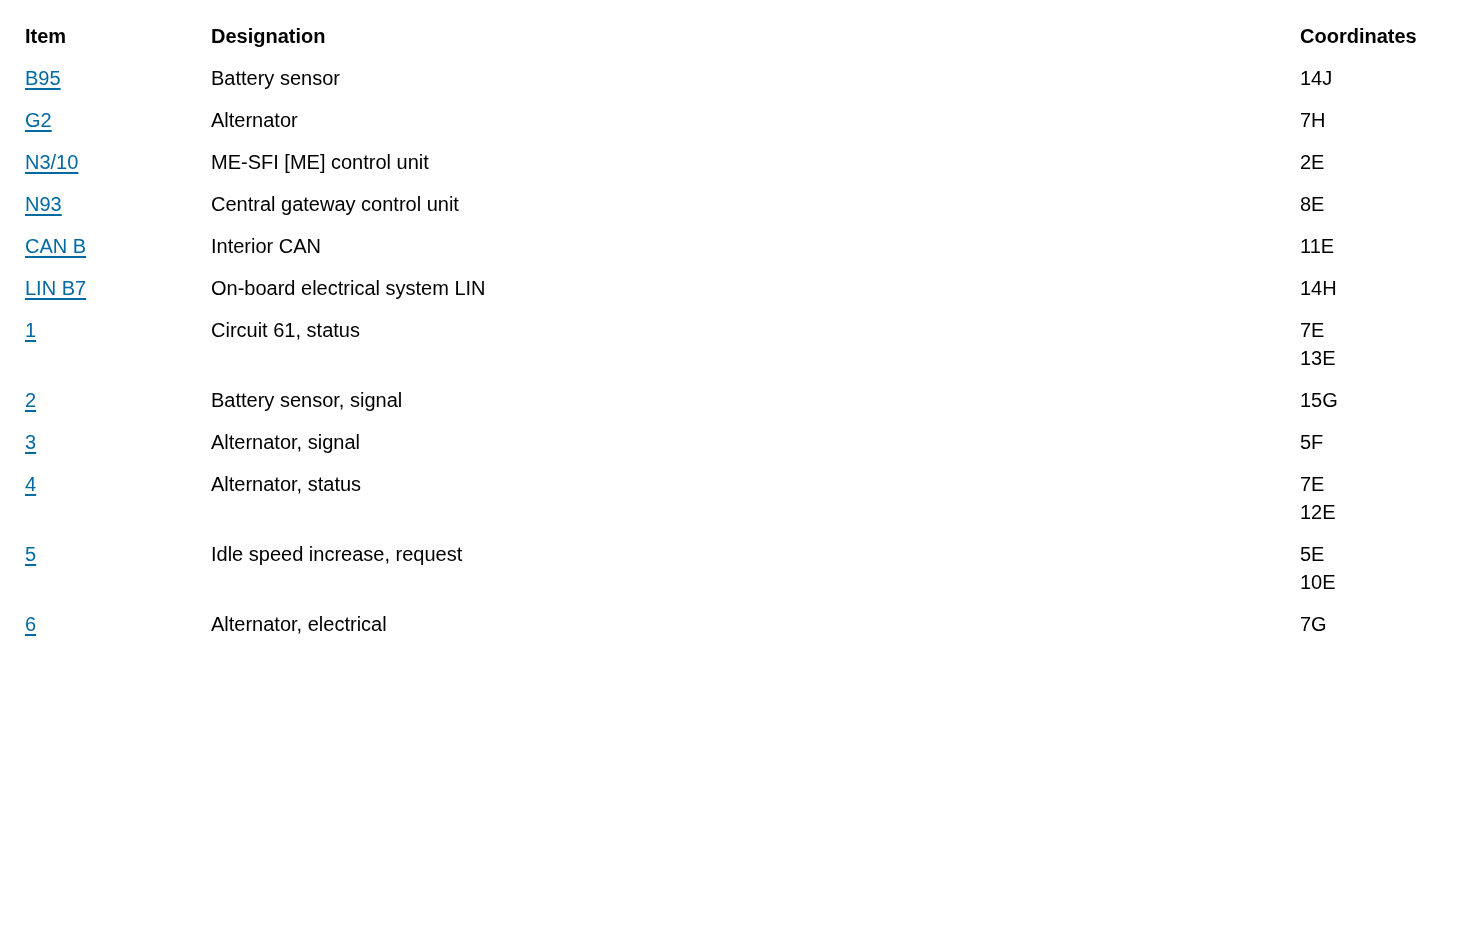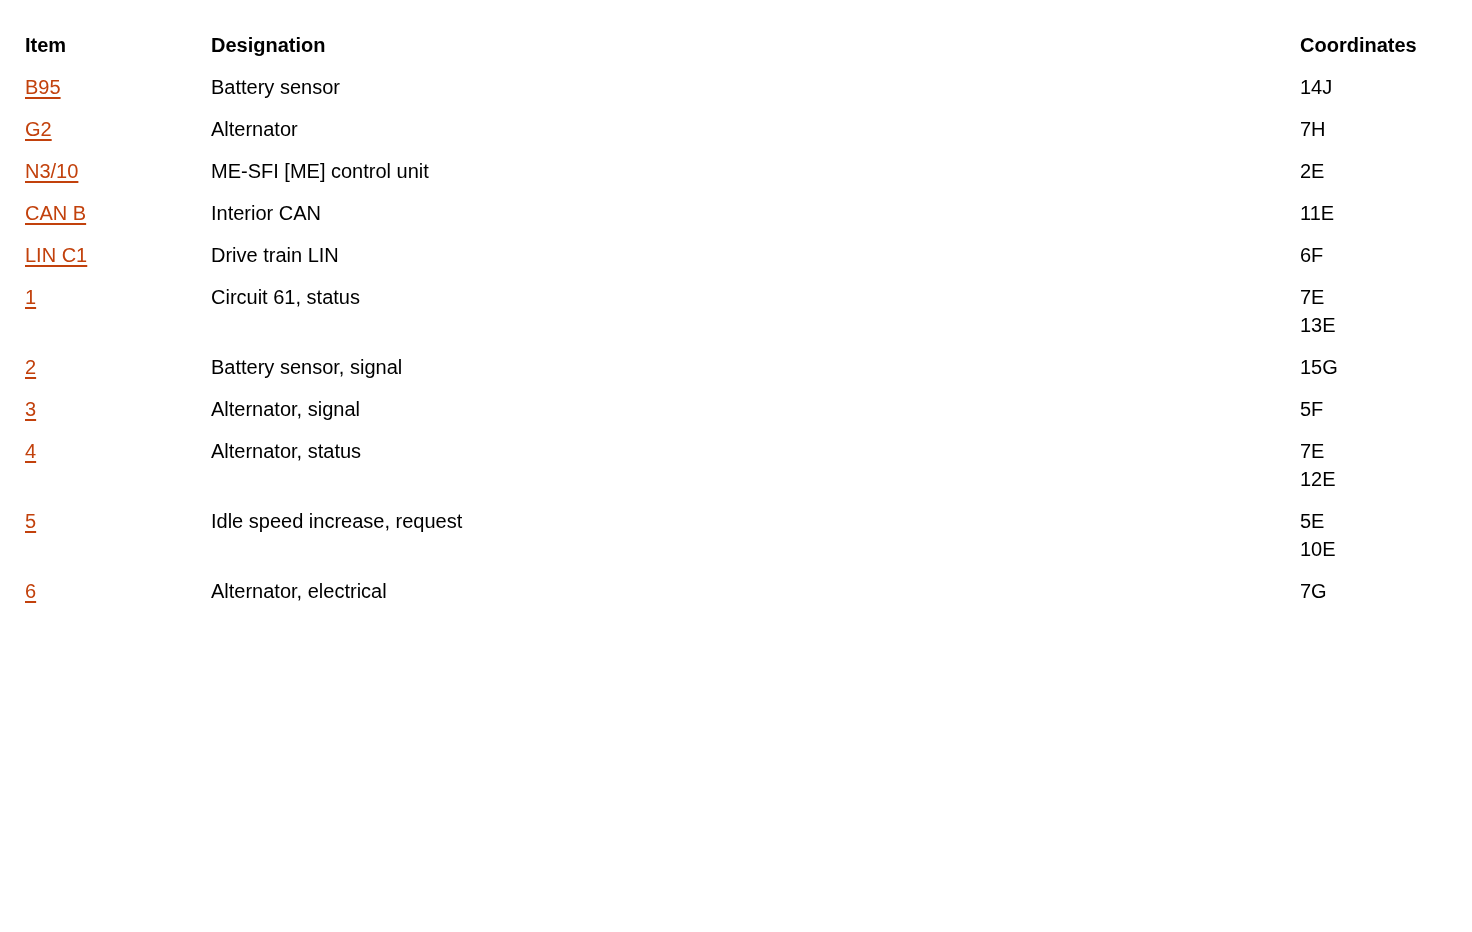--- a/index.html
+++ b/index.html
@@ -6,21 +6,21 @@
     margin: 0;
     padding: 0;
     background: #ffffff;
     color: #000000;
     font-family: "Liberation Sans", sans-serif;
   }
   .page {
     width: 1472px;
     height: 932px;
     box-sizing: border-box;
-    padding: 31px 0 0 25px;
+    padding: 22px 0 0 25px;
     background: #ffffff;
     overflow: hidden;
   }
   table.legend {
     border-collapse: collapse;
     table-layout: fixed;
   }
   col.col-item { width: 186px; }
   col.col-desig { width: 1089px; }
   col.col-coord { width: 160px; }
@@ -29,21 +29,21 @@
     vertical-align: top;
     font-size: 20px;
     line-height: 28px;
     padding: 0 0 14px 0;
     white-space: nowrap;
   }
   th {
     font-weight: bold;
   }
   a.item-link {
-    color: #c2410c;
+    color: #0369a1;
     text-decoration: underline;
     text-decoration-thickness: 2px;
     text-underline-offset: 3px;
     cursor: pointer;
   }
   .coord-line {
     line-height: 28px;
   }
 </style>
 </head>
@@ -88,45 +88,54 @@
     <td class="item-cell">
       <a class="item-link">N3/10</a>
     </td>
     <td class="desig-cell">ME-SFI [ME] control unit</td>
     <td class="coord-cell">
             <div class="coord-line">2E</div>
           </td>
   </tr>
 
 
+  <tr>
+    <td class="item-cell">
+      <a class="item-link">N93</a>
+    </td>
+    <td class="desig-cell">Central gateway control unit</td>
+    <td class="coord-cell">
+            <div class="coord-line">8E</div>
+          </td>
+  </tr>
 
 
 
 
   <tr>
     <td class="item-cell">
       <a class="item-link">CAN B</a>
     </td>
     <td class="desig-cell">Interior CAN</td>
     <td class="coord-cell">
             <div class="coord-line">11E</div>
           </td>
   </tr>
 
 
-
   <tr>
     <td class="item-cell">
-      <a class="item-link">LIN C1</a>
+      <a class="item-link">LIN B7</a>
     </td>
-    <td class="desig-cell">Drive train LIN</td>
+    <td class="desig-cell">On-board electrical system LIN</td>
     <td class="coord-cell">
-            <div class="coord-line">6F</div>
+            <div class="coord-line">14H</div>
           </td>
   </tr>
+
 
   <tr>
     <td class="item-cell">
       <a class="item-link">1</a>
     </td>
     <td class="desig-cell">Circuit 61, status</td>
     <td class="coord-cell">
             <div class="coord-line">7E</div>
             <div class="coord-line">13E</div>
           </td>

